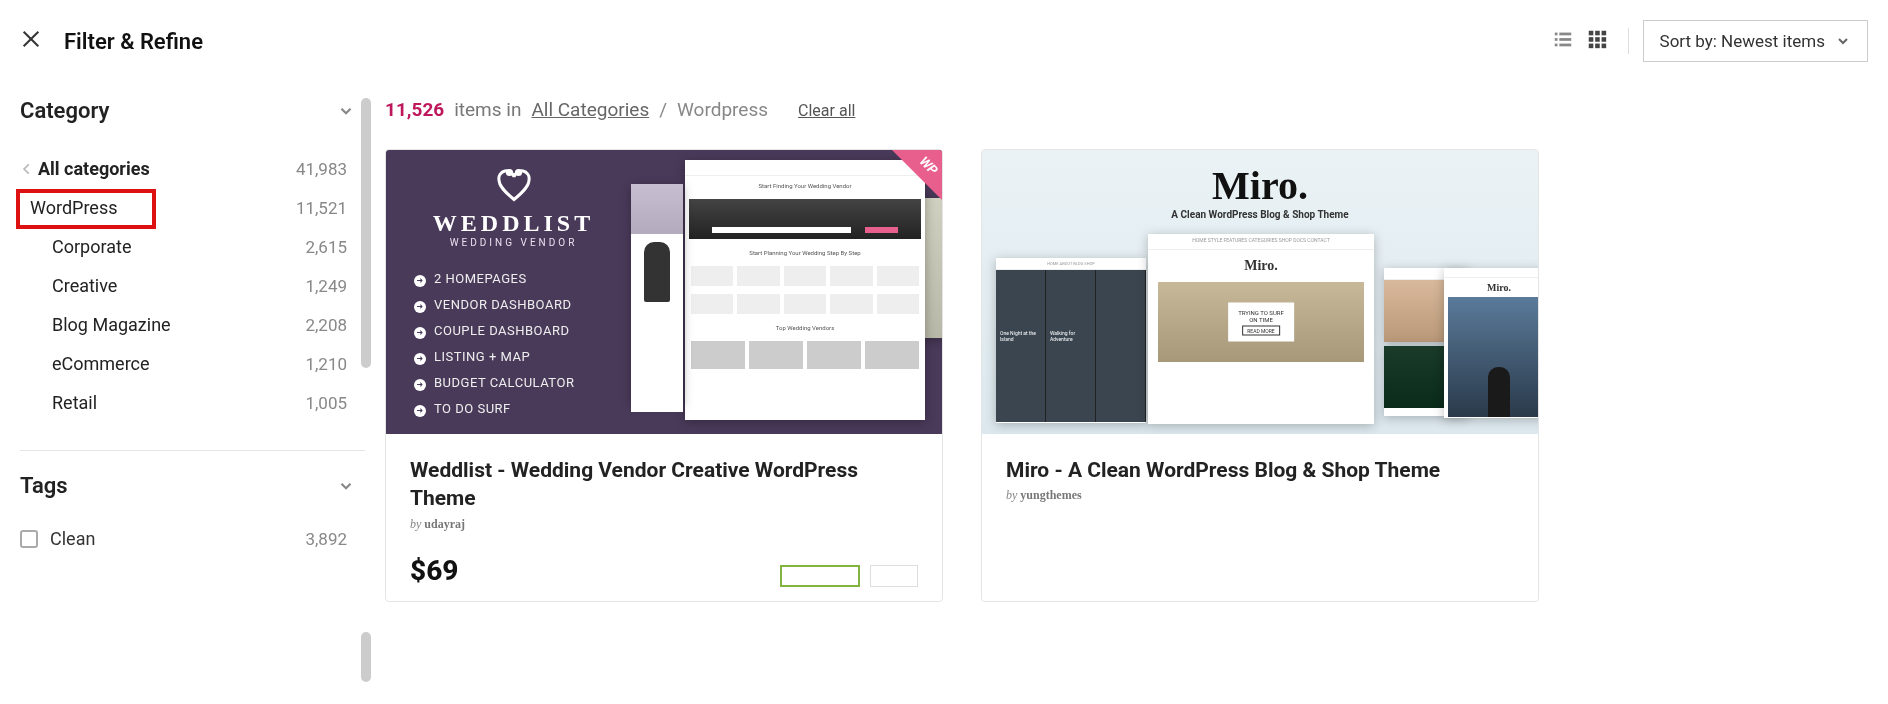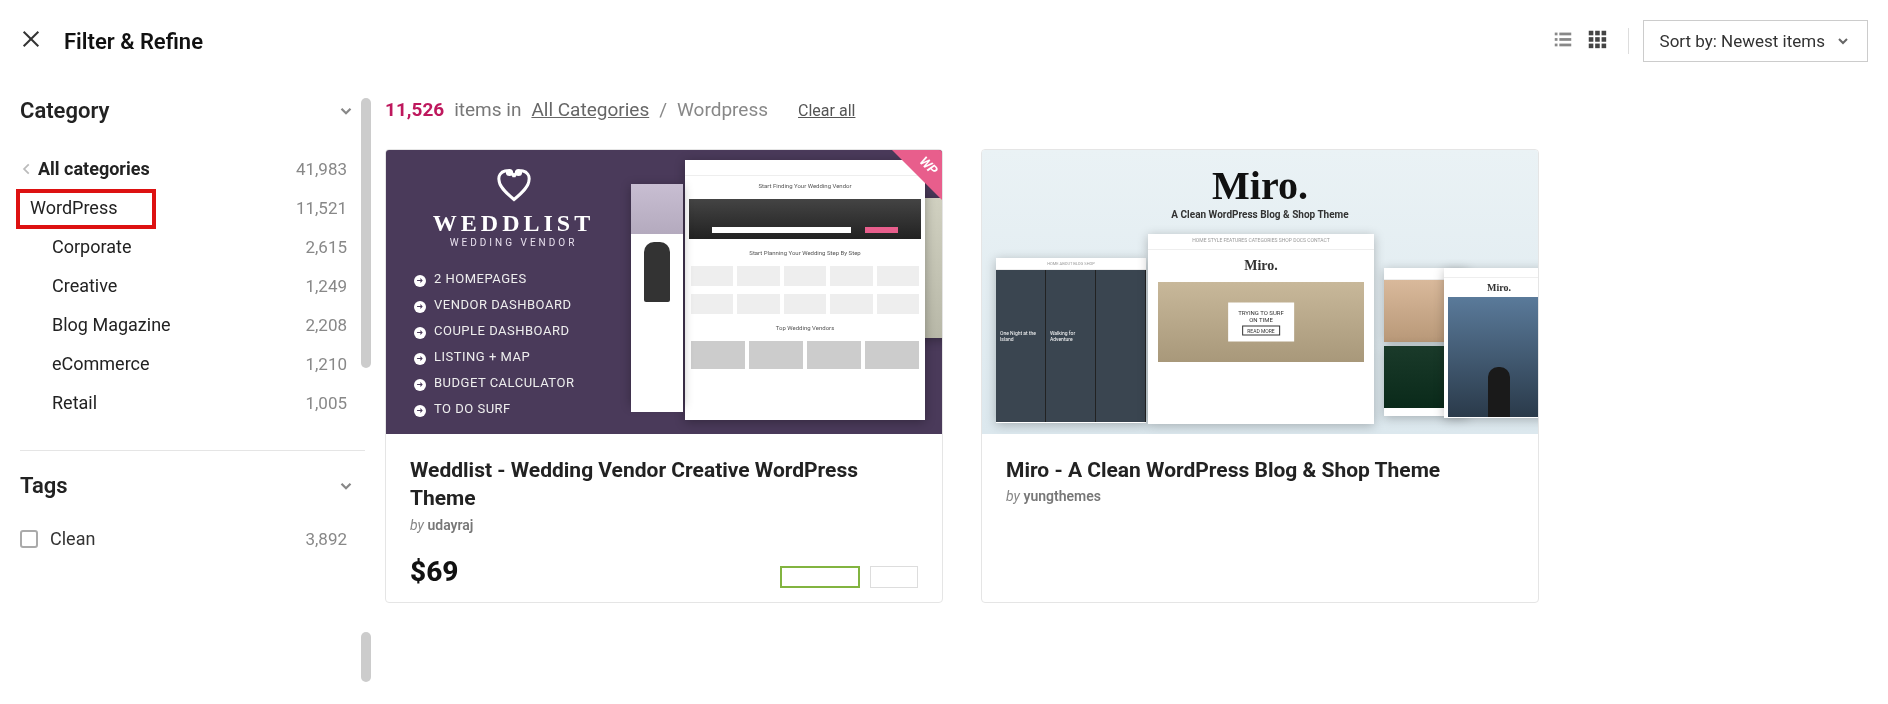--- a/index.html
+++ b/index.html
@@ -345,23 +345,24 @@
       padding: 22px 24px 14px 24px;
     }
     .item-title {
       font-size: 21px;
       font-weight: 700;
       color: #222;
       line-height: 1.35;
       cursor: pointer;
     }
     .byline {
-      font-size: 14px;
+      font-size: 12px;
       color: #888;
       margin-top: 4px;
+      font-family: Liberation Serif, serif;
     }
     .byline .by { font-style: italic; }
     .byline .author { color: #777; font-weight: 600; }
     .price-row {
       display: flex;
       justify-content: space-between;
       align-items: flex-end;
       margin-top: 22px;
     }
     .price {

